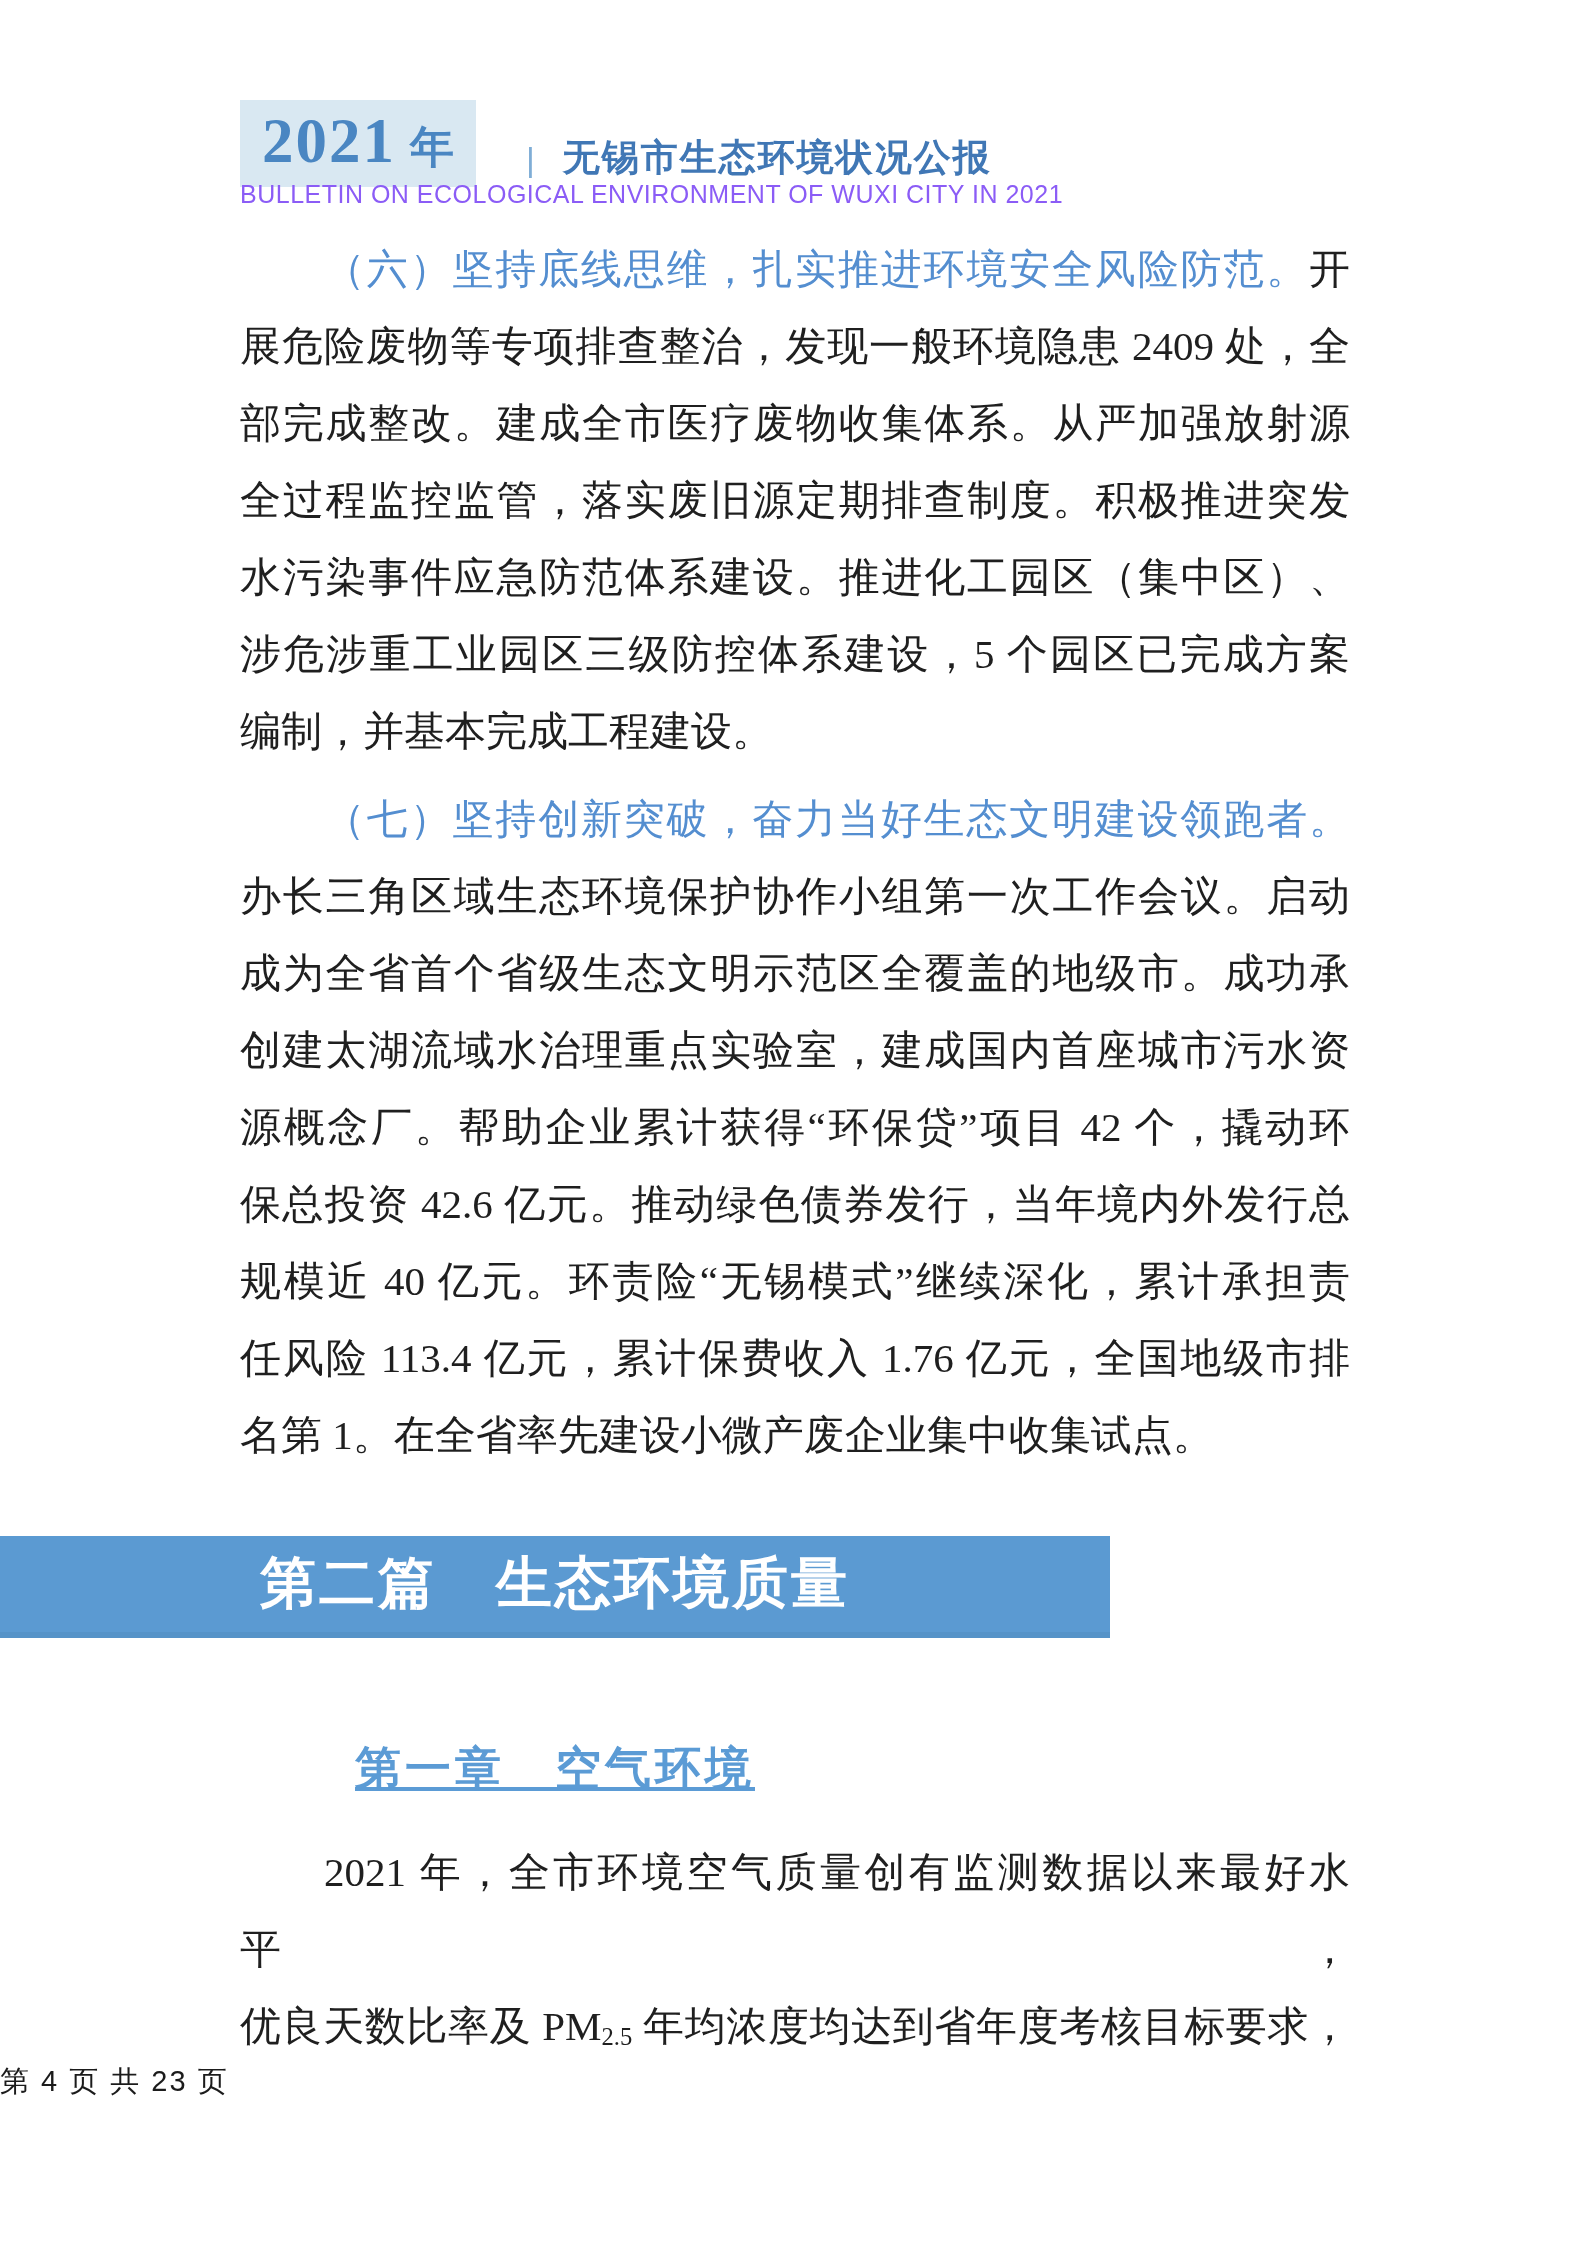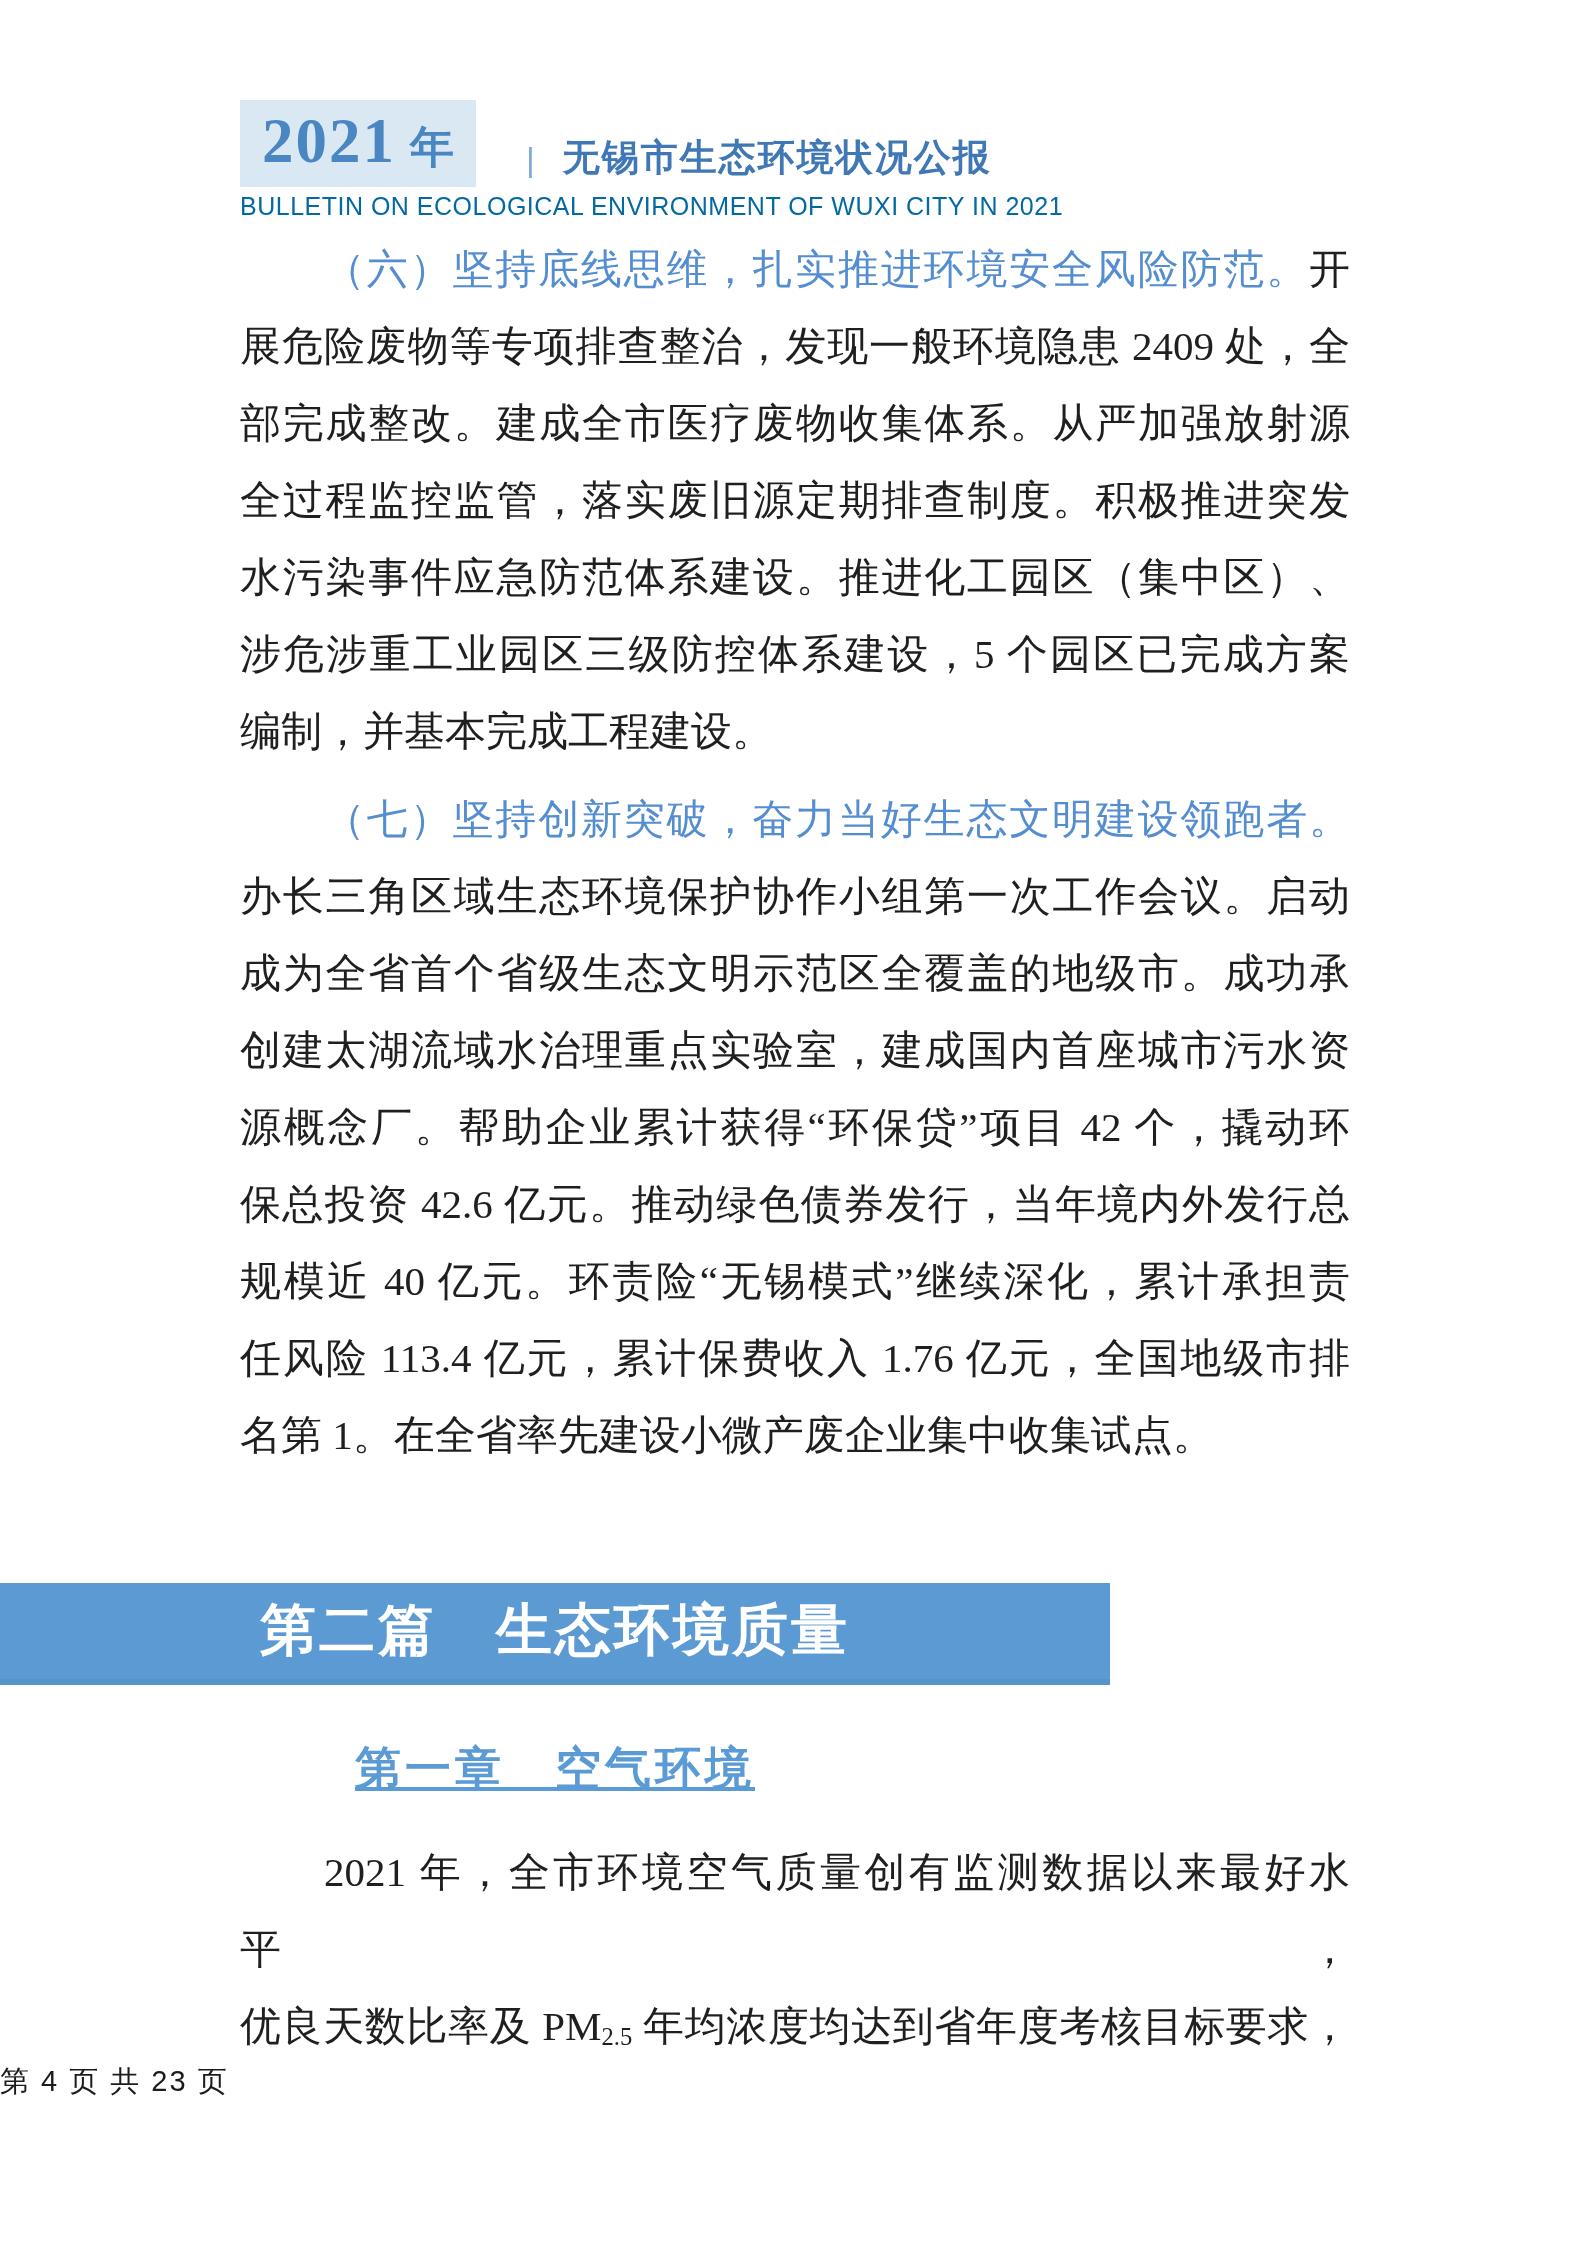--- a/index.html
+++ b/index.html
@@ -32,44 +32,44 @@
     display:inline-block; margin:0 24px 8px 46px;
     font-size:34px; color:#7fadd6; vertical-align:bottom;
     font-family:"Liberation Sans",sans-serif;
   }
   .doc-title {
     display:inline-block; vertical-align:bottom;
     font-size:37px; font-weight:bold; color:#4077b5;
     letter-spacing:2px; margin-bottom:4px;
   }
   .doc-subtitle {
-    position:absolute; left:0; top:92px;
+    position:absolute; left:0; top:80px;
     font-family:"Liberation Sans","DejaVu Sans",sans-serif;
-    font-size:25px; color:#0369a1; letter-spacing:0.5px;
+    font-size:25px; color:#8b5cf6; letter-spacing:0.5px;
     white-space:nowrap;
   }
 
   
   .para { }
   .para .line {
     font-size:41px; line-height:77px; color:#1f1f1f;
     width:1110px; white-space:nowrap;
   }
   .para .line.just { text-align:justify; text-align-last:justify; white-space:normal; }
   .para .line.indent { text-indent:84px; }
   .seg-body   { color:#1f1f1f; }
   .seg-accent { color:#548ed0; }
   .seg-sub { font-size:60%; vertical-align:-0.2em; }
   .p6  { position:absolute; top:231px; }
   .p7  { position:absolute; top:781px; }
   .pair{ position:absolute; top:1834px; }
 
   
   .banner {
-    position:absolute; top:1583px; left:0;
+    position:absolute; top:1536px; left:0;
     width:1110px; height:96px;
     background:#5b9ad2;
     border-bottom:6px solid #5693c8;
     display:flex; align-items:center; justify-content:center;
   }
   .banner-text {
     color:#ffffff; font-size:56px; font-weight:bold;
     letter-spacing:3px;
   }
 

